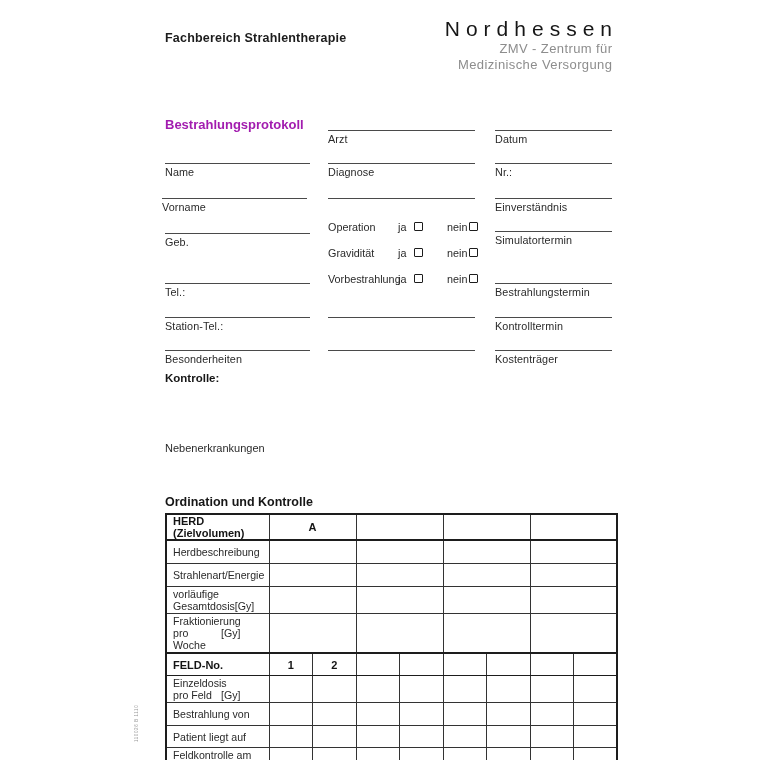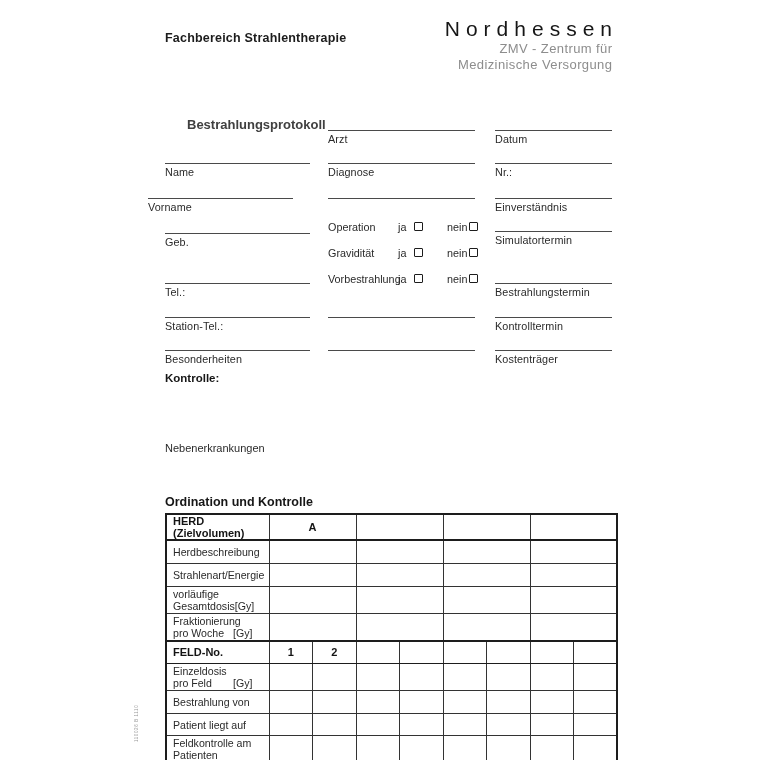--- a/index.html
+++ b/index.html
@@ -10,21 +10,21 @@
     overflow:hidden;
   }
 
   
   .dept { position:absolute; left:165px; top:31px; font-size:12.5px; font-weight:bold; color:#1c1c1c; letter-spacing:0.2px; }
   .logo { position:absolute; top:14px; left:400px; width:212px; text-align:right; line-height:1; }
   .logo .l1 { font-size:25px; font-weight:bold; color:#9b9b9b; letter-spacing:2.5px; margin-right:-2.5px; }
   .logo .l2 { font-size:21px; font-weight:500; color:#161616; letter-spacing:6px; margin-right:-6px; margin-top:4px; }
   .logo .l3, .logo .l4 { font-size:13px; color:#8d8d8d; letter-spacing:0.4px; margin-right:-0.4px; margin-top:3px; }
 
-  .h-title { position:absolute; left:165px; top:117px; font-size:13px; font-weight:bold; color:#404040;margin-left:22px; }
+  .h-title { position:absolute; left:165px; top:117px; font-size:13px; font-weight:bold; color:#a21caf; }
   .h-bold  { position:absolute; font-size:11.5px; font-weight:bold; color:#161616; }
   .h-plain { position:absolute; font-size:11px; color:#2a2a2a; }
 
   
   .field { position:absolute; border-top:1.2px solid #4a4a4a; }
   .field .flabel { display:block; padding-top:2px; font-size:10.8px; color:#2a2a2a; letter-spacing:0.1px; }
 
   
   .cbrow { position:absolute; left:328px; width:160px; height:12px; font-size:10.8px; color:#2a2a2a; }
   .cbrow .cblabel { position:absolute; left:0; top:0; }
@@ -37,21 +37,21 @@
   
   table.ord { position:absolute; left:165px; top:513px; width:451px; border-collapse:collapse; table-layout:fixed; }
   table.ord td { border:1px solid #333; font-size:10.6px; color:#2a2a2a; padding:0 0 0 6px; vertical-align:middle; background:#fff; }
   table.ord { border:2px solid #1d1d1d; }
   table.ord td.blank { padding:0; }
   table.ord tr.hdr td { border-bottom:2px solid #1d1d1d; }
   table.ord tr.feld td { border-top:2px solid #1d1d1d; border-bottom:1.6px solid #1d1d1d; }
   table.ord .b { font-weight:bold; font-size:11px; color:#141414; }
   table.ord .ctr { text-align:center; padding:0; }
   table.ord .two { line-height:1.15; padding-top:1px; padding-bottom:1px; }
-  table.ord .unitline { display:flex; justify-content:space-between; padding-right:16px; }
+  table.ord .unitline { display:flex; justify-content:space-between; padding-right:28px; }
 
   
   .vcode {
     position:absolute; left:134px; top:698px; height:44px;
     writing-mode:vertical-rl; transform:rotate(180deg);
     font-size:4.5px; color:#999; letter-spacing:0.6px; white-space:nowrap;
   }
 </style>
 </head>
 <body>
@@ -63,21 +63,21 @@
     <div class="l2">Nordhessen</div>
     <div class="l3">ZMV - Zentrum für</div>
     <div class="l4">Medizinische Versorgung</div>
   </div>
 
   <div class="h-title">Bestrahlungsprotokoll</div>
 
   <div class="field" style="left:165px;top:163px;width:145px">
     <span class="flabel">Name</span>
     </div>
-  <div class="field" style="left:148px;top:198px;width:145px">
+  <div class="field" style="left:162px;top:198px;width:145px">
     <span class="flabel">Vorname</span>
     </div>
   <div class="field" style="left:165px;top:233px;width:145px">
     <span class="flabel">Geb.</span>
     </div>
   <div class="field" style="left:165px;top:283px;width:145px">
     <span class="flabel">Tel.:</span>
     </div>
   <div class="field" style="left:165px;top:317px;width:145px">
     <span class="flabel">Station-Tel.:</span>

